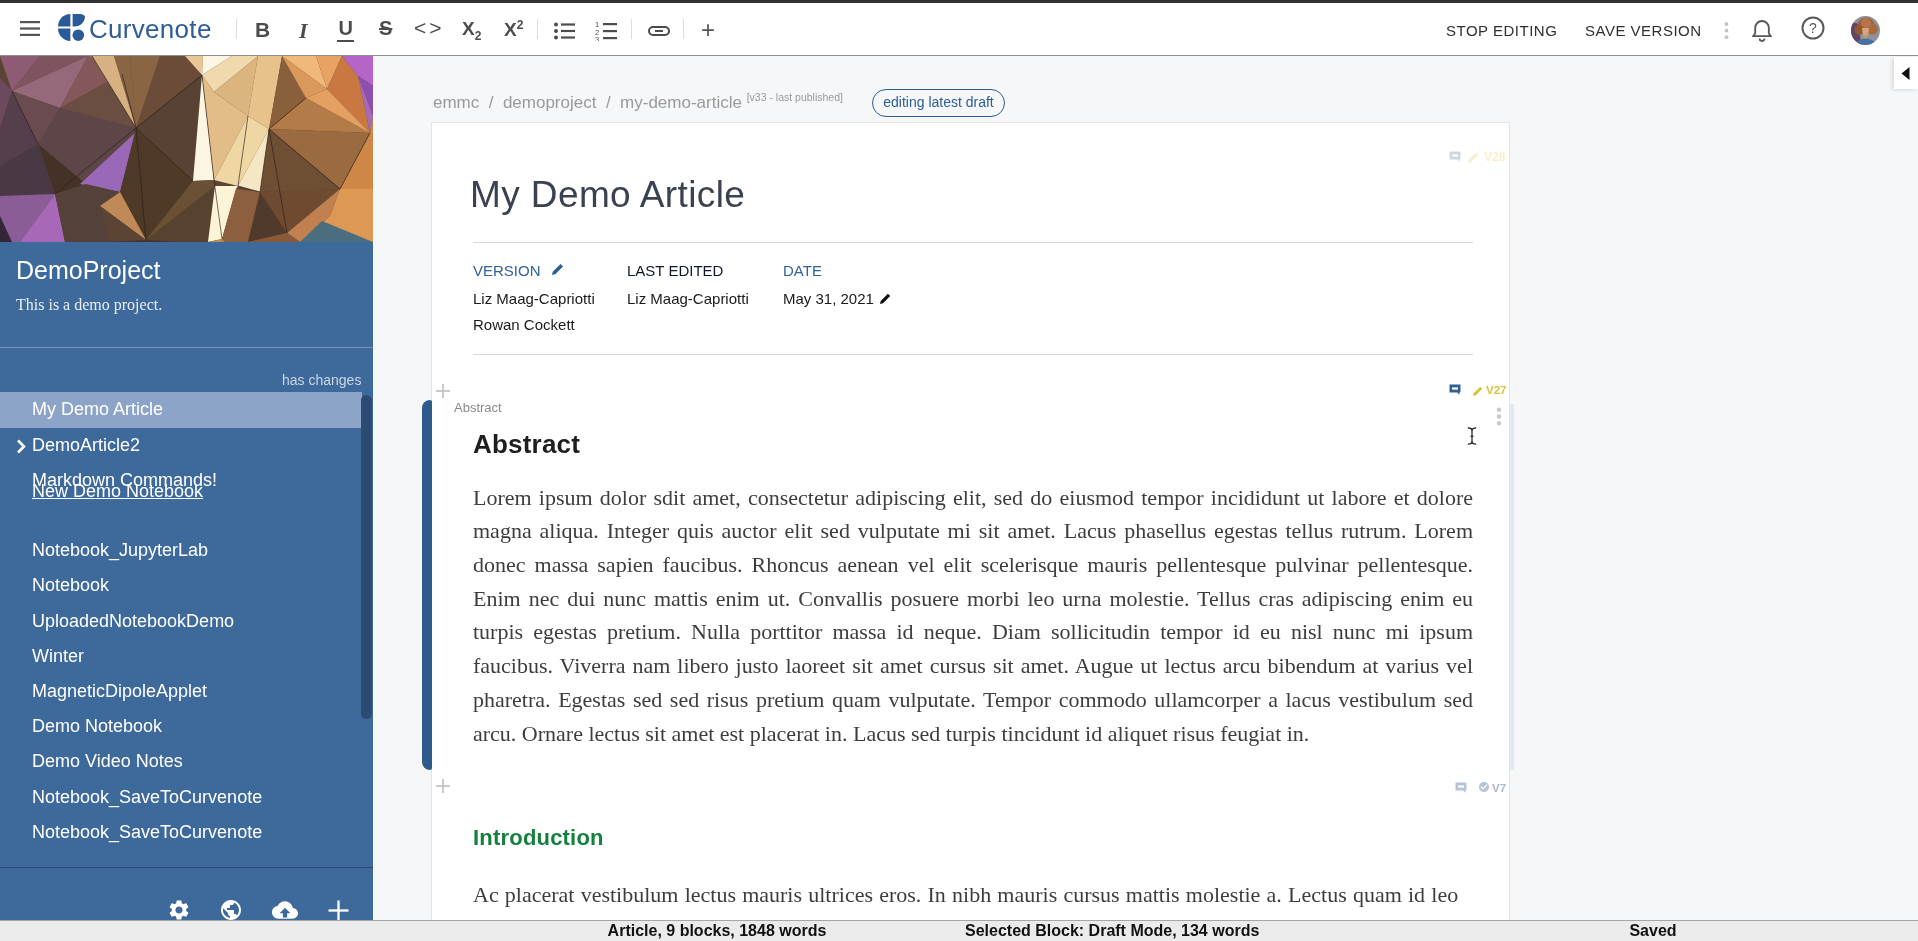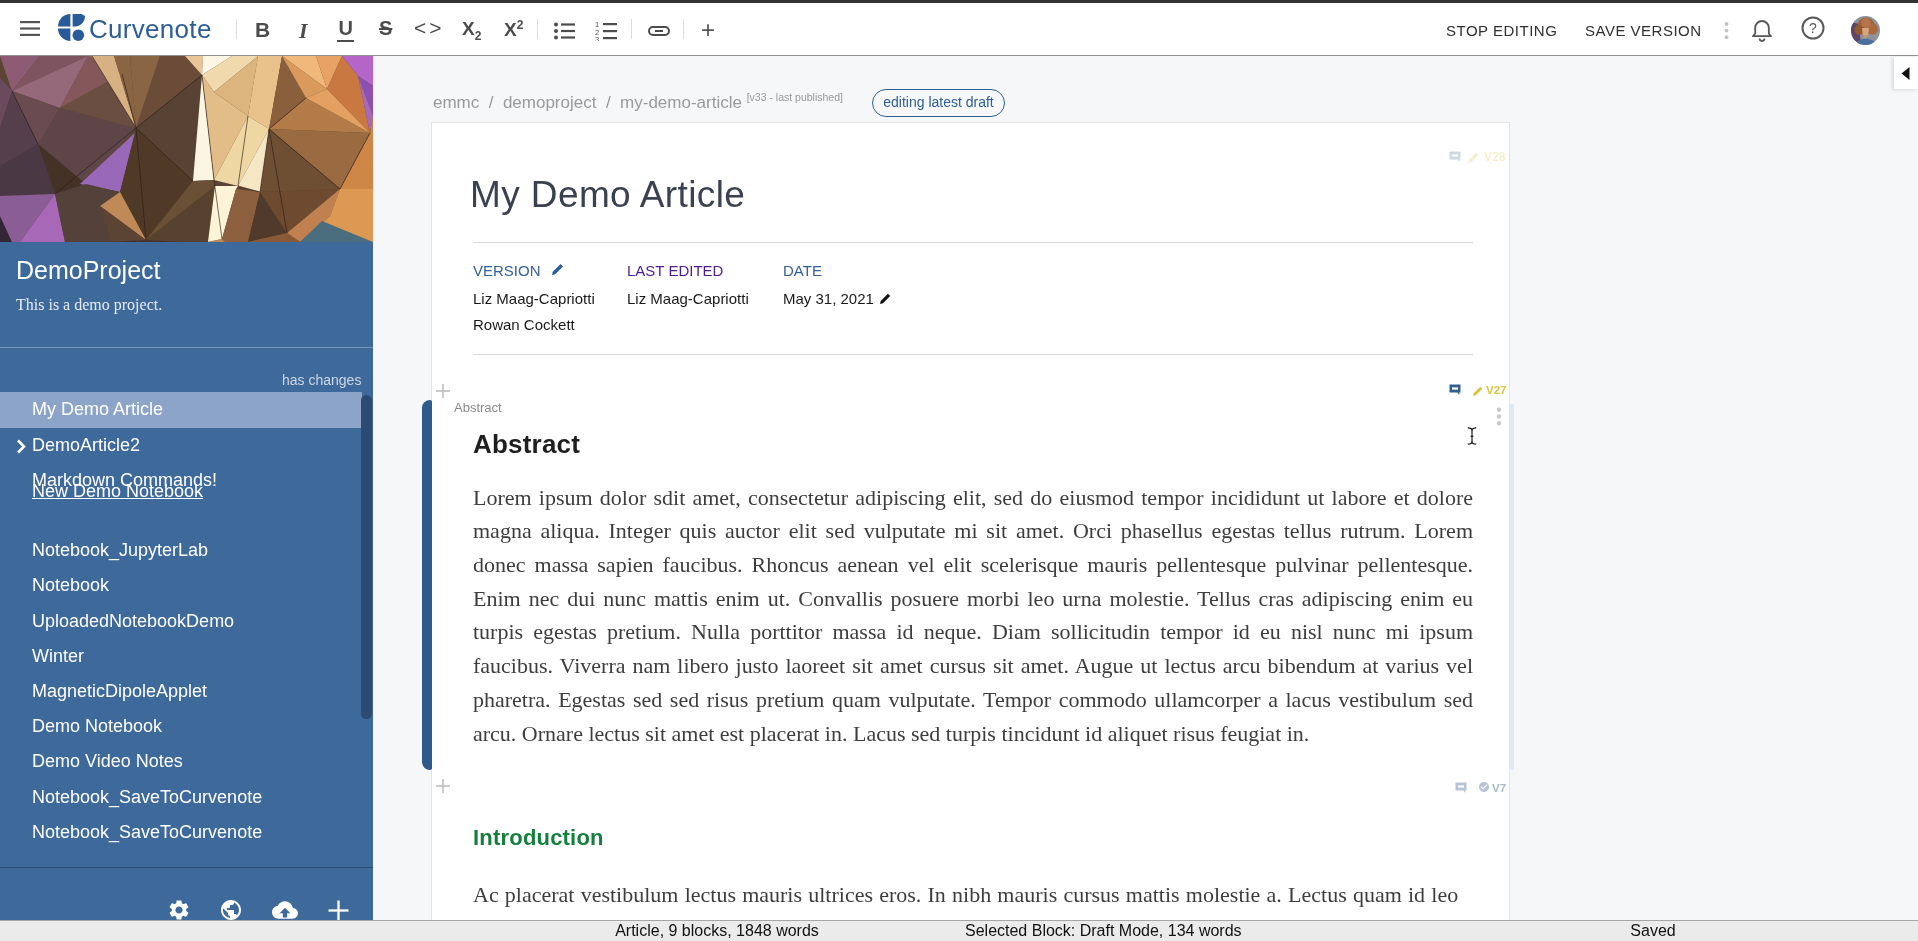--- a/index.html
+++ b/index.html
@@ -11,21 +11,21 @@
   .tb-div { position:absolute; top:16px; width:1px; height:20px; background:#dcdcdc; }
   .tbi { position:absolute; color:#4c4c4c; }
   
   #sidebar { left:0; top:56px; width:373px; height:885px; background:#3e699b; overflow:hidden; }
   #sideimg { left:0; top:0; width:373px; height:186px; }
   .sb-item { position:absolute; left:0; width:362px; height:36px; color:#fff; font-size:18px; line-height:35px; padding-left:32px; white-space:nowrap; }
   
   #content { left:373px; top:56px; width:1545px; height:885px; background:#f6f7f9;padding-left:19px; }
   #card { position:absolute; left:58px; top:66px; width:1079px; height:820px; background:#fff; border:1px solid #e4e4e4; border-bottom:none; }
   
-  #statusbar { left:0; top:920px; width:1918px; height:21px; background:#ebebeb; border-top:1px solid #a6a6a6; font-size:16px; color:#111; }
+  #statusbar { left:0; top:920px; width:1918px; height:21px; background:#ebebeb; border-top:1px solid #a6a6a6; font-size:16px; color:#111;font-weight:bold; }
   .jl { height:33.7px; line-height:33.7px; text-align:justify; text-align-last:justify; }
 </style></head>
 <body>
 <div id="page">
   <div class="abs" id="topbar">
 
     <svg class="abs" style="left:20px;top:18px" width="20" height="17">
         <g fill="#555">
           <rect y="0" width="20" height="2.2"></rect>
           <rect y="6.4" width="20" height="2.2"></rect>
@@ -271,21 +271,21 @@
           <path d="M0 12 l3-0.7 7.2-7.2 -2.3-2.3 -7.2 7.2 z" fill="#d9c33c"></path>
         </svg>
       <div class="abs" style="left:1052px;top:28px;font-size:12px;font-weight:bold;color:#d9c33c;opacity:0.25;line-height:1;">V28</div>
 
       <div class="abs" style="left:38px;top:53.2px;font-size:37px;line-height:1;letter-spacing:0.4px;color:#3a4150;">My Demo Article</div>
       <div class="abs" style="left:41px;top:119px;width:1000px;height:1px;background:#d9d9d9;"></div>
       <div class="abs" style="left:41px;top:139.6px;font-size:15px;line-height:1;color:#33619c;">VERSION</div>
       <svg class="abs" style="left:120px;top:139px" width="13" height="13" viewBox="0 0 12 12">
           <path d="M0 12 l3-0.7 7.2-7.2 -2.3-2.3 -7.2 7.2 z" fill="#2d5f94"></path>
         </svg>
-      <div class="abs" style="left:195px;top:139.6px;font-size:15px;line-height:1;color:#4c1d95;">LAST EDITED</div>
+      <div class="abs" style="left:195px;top:139.6px;font-size:15px;line-height:1;color:#0f172a;">LAST EDITED</div>
       <div class="abs" style="left:351px;top:139.6px;font-size:15px;line-height:1;color:#33619c;">DATE</div>
       <div class="abs" style="left:41px;top:168px;font-size:15px;line-height:1;color:#1a1a1a;">Liz Maag-Capriotti</div>
       <div class="abs" style="left:41px;top:194px;font-size:15px;line-height:1;color:#1a1a1a;">Rowan Cockett</div>
       <div class="abs" style="left:195px;top:168px;font-size:15px;line-height:1;color:#1a1a1a;">Liz Maag-Capriotti</div>
       <div class="abs" style="left:351px;top:168px;font-size:15px;line-height:1;color:#1a1a1a;">May 31, 2021</div>
       <svg class="abs" style="left:448px;top:169px" width="12" height="12" viewBox="0 0 12 12">
           <path d="M0 12 l3-0.7 7.2-7.2 -2.3-2.3 -7.2 7.2 z" fill="#111"></path>
         </svg>
       <div class="abs" style="left:41px;top:231px;width:1000px;height:1px;background:#d9d9d9;"></div>
 
@@ -323,21 +323,21 @@
             <line x1="3.6" y1="9.2" x2="6.4" y2="9.2"></line>
           </g>
         </svg>
 
       <div class="abs" style="left:-10px;top:277px;width:10px;height:370px;background:#2f5a8c;border-radius:8px 2px 2px 8px;"></div>
 
       <div class="abs" style="left:41px;top:307.5px;font-size:26px;font-weight:bold;line-height:1;letter-spacing:0.2px;color:#1f1f1f;">Abstract</div>
 
       <div class="abs" id="abs-body" style="left:41px;top:357.7px;width:1000px;font-family:'Liberation Serif',serif;font-size:22px;color:#3d3d3d;">
         <div class="jl">Lorem ipsum dolor sdit amet, consectetur adipiscing elit, sed do eiusmod tempor incididunt ut labore et dolore</div>
-        <div class="jl">magna aliqua. Integer quis auctor elit sed vulputate mi sit amet. Orci phasellus egestas tellus rutrum. Lorem</div>
+        <div class="jl">magna aliqua. Integer quis auctor elit sed vulputate mi sit amet. Lacus phasellus egestas tellus rutrum. Lorem</div>
         <div class="jl">donec massa sapien faucibus. Rhoncus aenean vel elit scelerisque mauris pellentesque pulvinar pellentesque.</div>
         <div class="jl">Enim nec dui nunc mattis enim ut. Convallis posuere morbi leo urna molestie. Tellus cras adipiscing enim eu</div>
         <div class="jl">turpis egestas pretium. Nulla porttitor massa id neque. Diam sollicitudin tempor id eu nisl nunc mi ipsum</div>
         <div class="jl">faucibus. Viverra nam libero justo laoreet sit amet cursus sit amet. Augue ut lectus arcu bibendum at varius vel</div>
         <div class="jl">pharetra. Egestas sed sed risus pretium quam vulputate. Tempor commodo ullamcorper a lacus vestibulum sed</div>
         <div class="jl" style="text-align-last:left;">arcu. Ornare lectus sit amet est placerat in. Lacus sed turpis tincidunt id aliquet risus feugiat in.</div>
       </div>
 
       <svg class="abs" style="left:4px;top:656px" width="14" height="14" viewBox="0 0 14 14">
           <g stroke="#bdbdbd" stroke-width="1.6">

